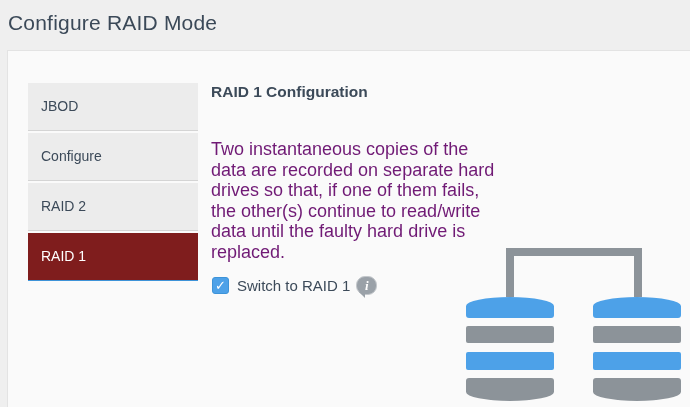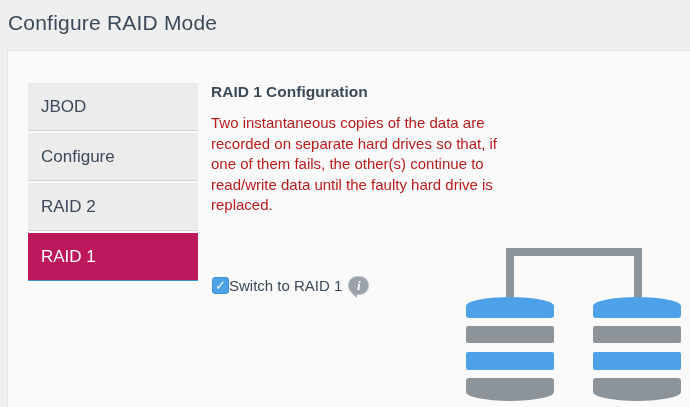--- a/index.html
+++ b/index.html
@@ -38,50 +38,50 @@
     position: absolute;
     left: 20px;
     top: 32px;
     width: 170px;
   }
   .side-item {
     height: 48px;
     margin-bottom: 2px;
     background: #ececec;
     border-bottom: 1px solid #d4d4d4;
-    font-size: 17px;
+    font-size: 14px;
     line-height: 47px;
     padding-left: 13px;
     color: #3c4a59;
     cursor: pointer;
     user-select: none;
   }
   .side-item.selected {
-    background: #be185d;
+    background: #7f1d1d;
     border-bottom: 1px solid #3d93d8;
     color: #ffffff;
   }
   
   .content {
     position: absolute;
     left: 203px;
     top: 32px;
     width: 300px;
   }
   .section-heading {
     font-size: 15.5px;
     font-weight: 700;
     color: #3c4a59;
   }
   .description {
-    margin-top: 12px;
+    margin-top: 38px;
     width: 292px;
-    font-size: 15px;
+    font-size: 18px;
     line-height: 20.6px;
-    color: #b91c1c;
+    color: #701a75;
   }
   .check-row {
     position: absolute;
     left: 1px;
     top: 193px;
     display: flex;
     align-items: center;
   }
   .checkbox {
     width: 17px;
@@ -96,20 +96,21 @@
     flex: none;
   }
   .checkbox .check {
     color: #ffffff;
     font-size: 13px;
     font-weight: 700;
     line-height: 1;
     transform: translateY(-0.5px);
   }
   .check-label {
+    margin-left: 8px;
     font-size: 15px;
     color: #3c4a59;
     white-space: nowrap;
     text-align: center;
   }
   .info-bubble {
     position: relative;
     margin-left: 6px;
     width: 21px;
     height: 19px;

